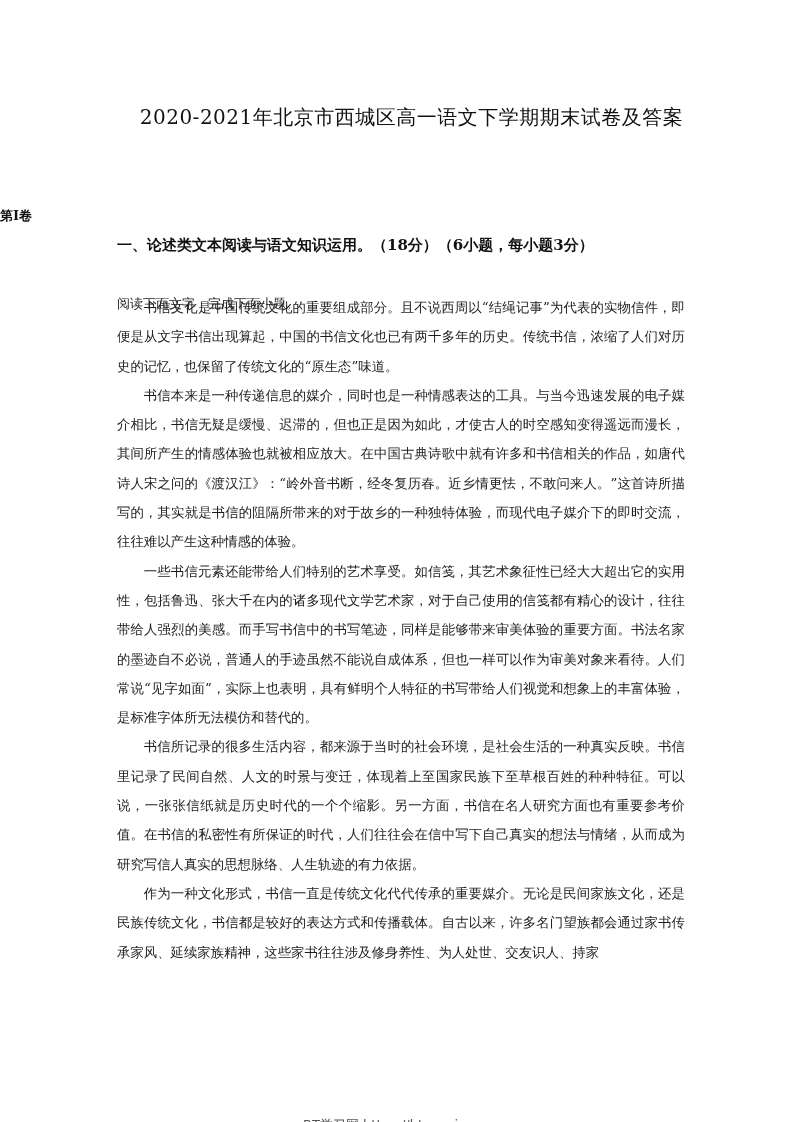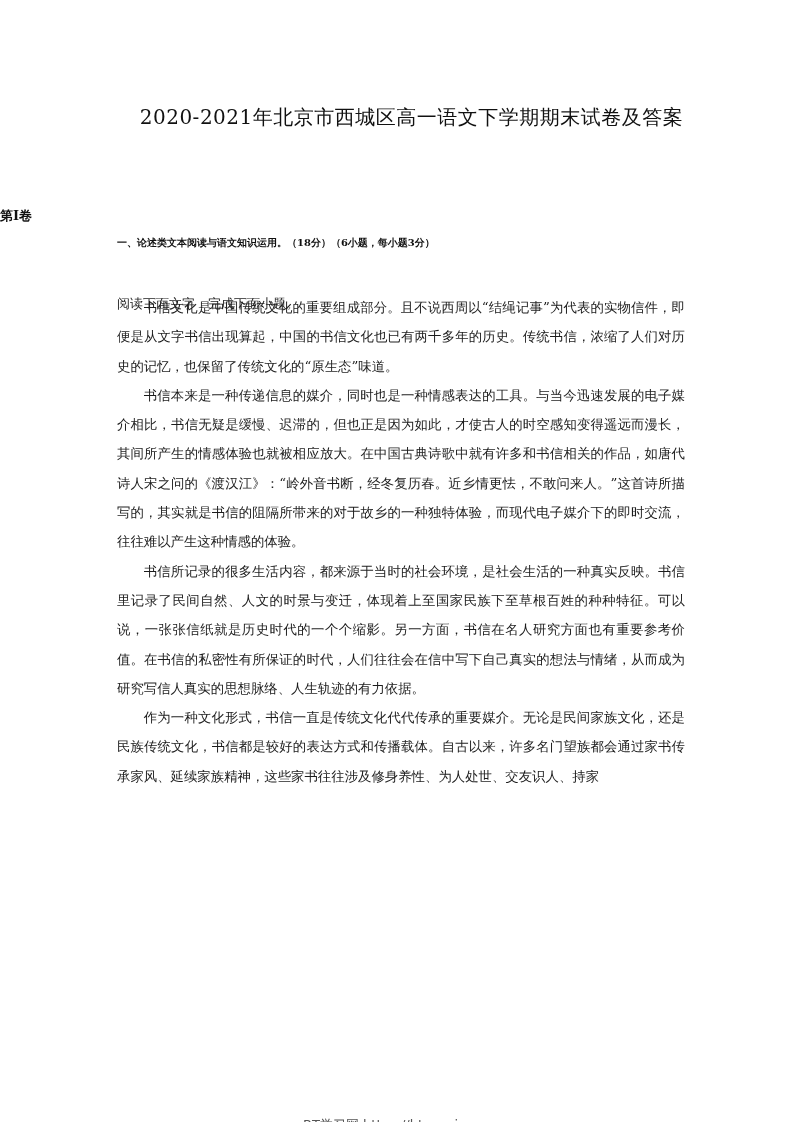--- a/index.html
+++ b/index.html
@@ -39,21 +39,21 @@
       width: 793px;
       text-align: left;
       font-size: 13px;
       font-weight: bold;
       color: #111;
     }
     .question-heading {
       position: absolute;
       left: 117px;
       top: 236px;
-      font-size: 10px;
+      font-size: 15px;
       font-weight: bold;
       color: #111;
       white-space: nowrap;
     }
     .instruction {
       position: absolute;
       left: 117px;
       top: 266px;
       font-size: 13px;
       color: #222;
@@ -90,18 +90,19 @@
 
 <div class="page">
   <div class="doc-title">2020-2021年北京市西城区高一语文下学期期末试卷及答案</div>
   <div class="section-title">第Ⅰ卷</div>
   <div class="question-heading">一、论述类文本阅读与语文知识运用。（18分）（6小题，每小题3分）</div>
   <div class="instruction">阅读下面文字，完成下面小题。</div>
 
   <div class="body-text">
     <p class="para">书信文化是中国传统文化的重要组成部分。且不说西周以“结绳记事”为代表的实物信件，即便是从文字书信出现算起，中国的书信文化也已有两千多年的历史。传统书信，浓缩了人们对历史的记忆，也保留了传统文化的“原生态”味道。</p>
     <p class="para">书信本来是一种传递信息的媒介，同时也是一种情感表达的工具。与当今迅速发展的电子媒介相比，书信无疑是缓慢、迟滞的，但也正是因为如此，才使古人的时空感知变得遥远而漫长，其间所产生的情感体验也就被相应放大。在中国古典诗歌中就有许多和书信相关的作品，如唐代诗人宋之问的《渡汉江》：“岭外音书断，经冬复历春。近乡情更怯，不敢问来人。”这首诗所描写的，其实就是书信的阻隔所带来的对于故乡的一种独特体验，而现代电子媒介下的即时交流，往往难以产生这种情感的体验。</p>
+    <p class="para">一些书信元素还能带给人们特别的艺术享受。如信笺，其艺术象征性已经大大超出它的实用性，包括鲁迅、张大千在内的诸多现代文学艺术家，对于自己使用的信笺都有精心的设计，往往带给人强烈的美感。而手写书信中的书写笔迹，同样是能够带来审美体验的重要方面。书法名家的墨迹自不必说，普通人的手迹虽然不能说自成体系，但也一样可以作为审美对象来看待。人们常说“见字如面”，实际上也表明，具有鲜明个人特征的书写带给人们视觉和想象上的丰富体验，是标准字体所无法模仿和替代的。</p>
     <p class="para">书信所记录的很多生活内容，都来源于当时的社会环境，是社会生活的一种真实反映。书信里记录了民间自然、人文的时景与变迁，体现着上至国家民族下至草根百姓的种种特征。可以说，一张张信纸就是历史时代的一个个缩影。另一方面，书信在名人研究方面也有重要参考价值。在书信的私密性有所保证的时代，人们往往会在信中写下自己真实的想法与情绪，从而成为研究写信人真实的思想脉络、人生轨迹的有力依据。</p>
     <p class="para">作为一种文化形式，书信一直是传统文化代代传承的重要媒介。无论是民间家族文化，还是民族传统文化，书信都是较好的表达方式和传播载体。自古以来，许多名门望族都会通过家书传承家风、延续家族精神，这些家书往往涉及修身养性、为人处世、交友识人、持家</p>
   </div>
 
   <div class="footer">BT学习网 https://btxuexi.com</div>
 </div>
 
 </body></html>

